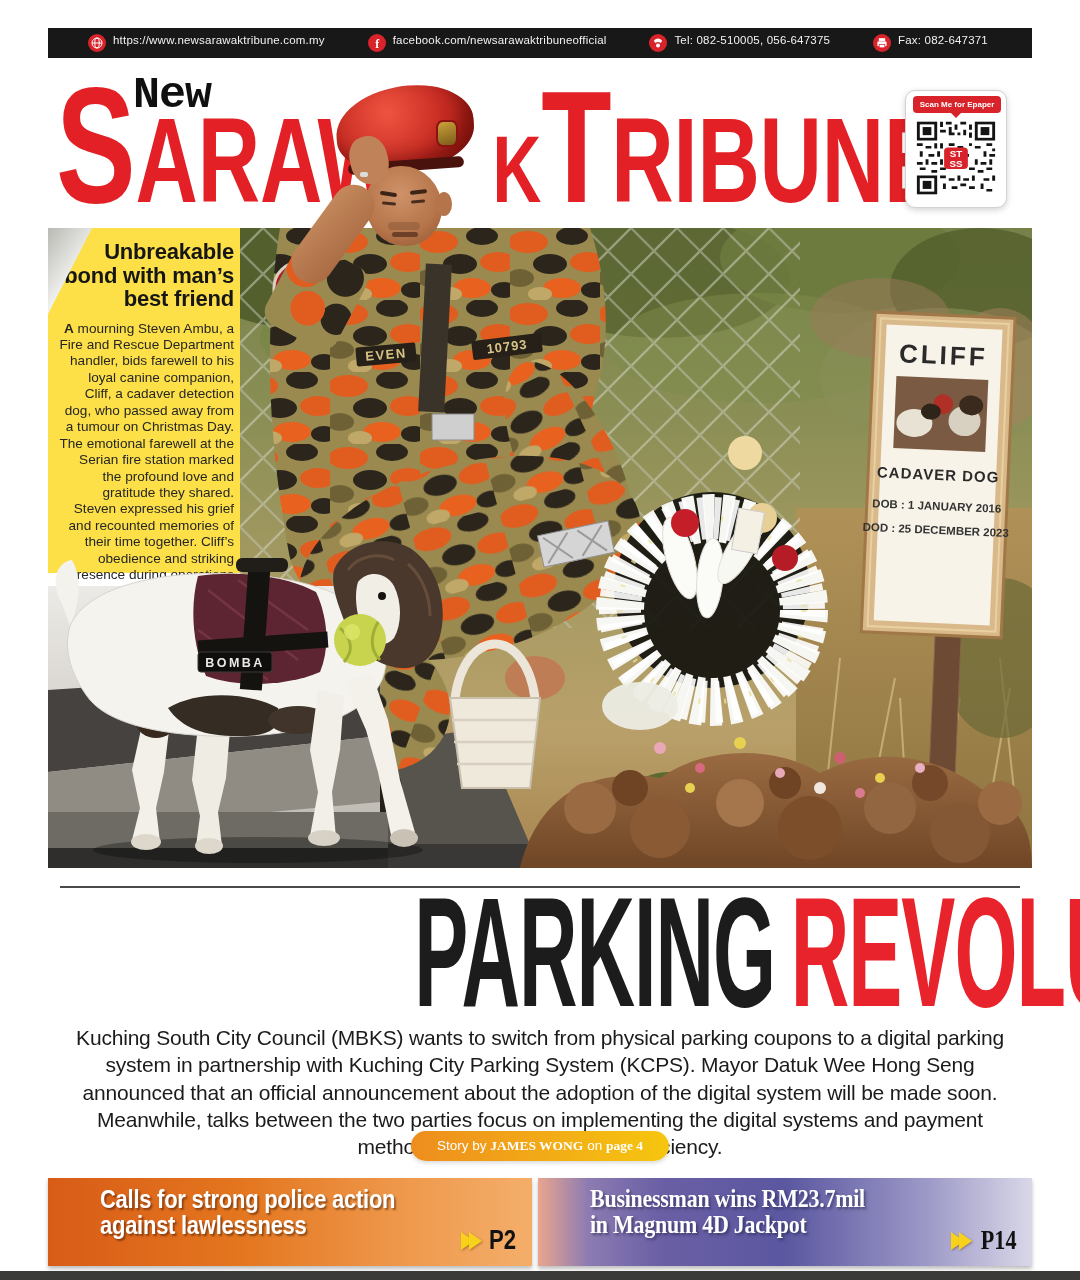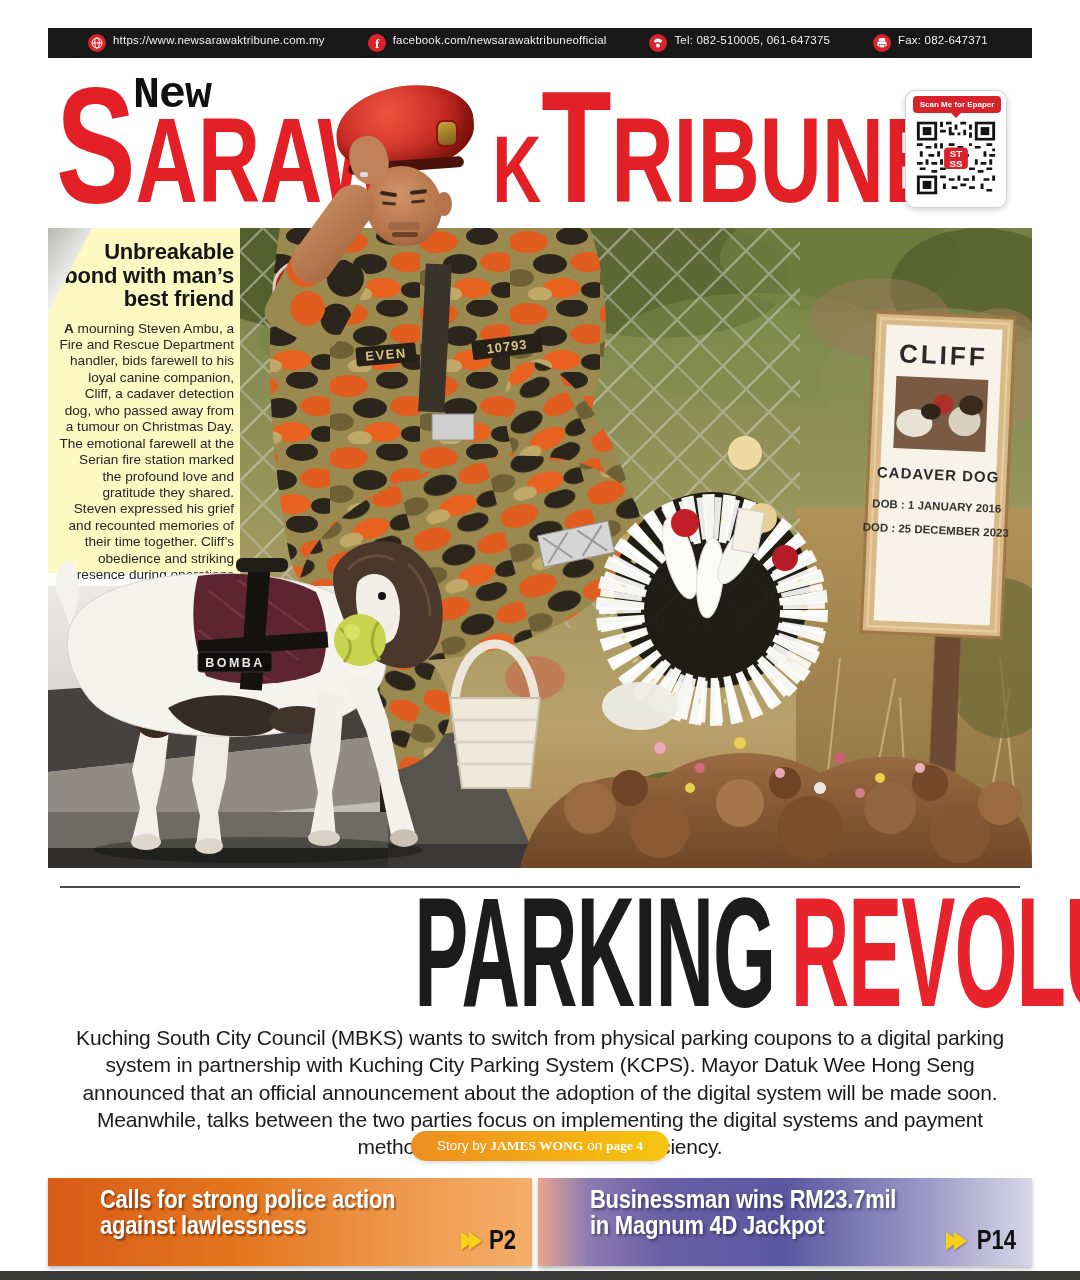--- a/index.html
+++ b/index.html
@@ -25,21 +25,21 @@
 
   
   .qr-card { position:absolute; left:905px; top:90px; width:102px; height:118px; background:#fff;
              border:1.5px solid #d2d2d2; border-radius:10px; box-shadow:0 2px 6px rgba(0,0,0,.18); padding:5px 7px; }
   .qr-bubble { width:88px; height:17px; background:#d8232a; border-radius:4px; color:#fff; font-size:8px;
                font-weight:bold; display:flex; align-items:center; justify-content:center; }
   .qr-tri { width:0; height:0; margin:0 auto; border:5px solid transparent; border-top-color:#d8232a; border-bottom-width:0; }
   .qr-card svg { display:block; margin:1px auto 0; }
 
   
-  .article { position:absolute; left:48px; top:228px; width:192px; height:345px; background:#fef9c3; padding:12px 6px 0 10px; text-align:right; }
+  .article { position:absolute; left:48px; top:228px; width:192px; height:345px; background:#fde047; padding:12px 6px 0 10px; text-align:right; }
   .curl { position:absolute; left:0; top:0; width:44px; height:86px;
           background:linear-gradient(125deg,#b9b9b4 0%,#e6e6e2 45%,#fff 70%); clip-path:polygon(0 0,100% 0,0 100%); }
   .art-head { font-size:22px; line-height:1.07; font-weight:bold; color:#161616; margin-bottom:10px; letter-spacing:-0.2px; }
   .art-body { font-size:13.6px; line-height:1.21; color:#262626; }
   .art-body .bullet { color:#e32026; font-weight:bold; }
 
   
   .photo { position:absolute; left:240px; top:228px; width:792px; height:640px; z-index:1; }
   .dog-inset { position:absolute; left:48px; top:540px; width:420px; height:328px; z-index:3; }
 
@@ -82,21 +82,21 @@
               font-size:21px; line-height:1.3; color:#1b1b1b; letter-spacing:-0.2px; }
   .badge { position:absolute; left:50%; top:1131px; transform:translateX(-50%);
            background:linear-gradient(90deg,#ee8d1e,#f6c60f); border-radius:999px; padding:7px 26px;
            color:#fff; font-size:13.5px; white-space:nowrap; box-shadow:0 2px 4px rgba(0,0,0,.15); }
   .badge b { font-weight:bold;font-family:Liberation Serif, serif; }
 
   
   .teaser { position:absolute; top:1178px; height:88px; box-shadow:0 3px 4px rgba(0,0,0,.25); }
   .teaser-left { left:48px; width:484px; background:linear-gradient(90deg,#d85c17 0%,#e4761f 40%,#ef9a4e 75%,#f4ae6a 100%); }
   .teaser-right { left:538px; width:494px;
-      background:linear-gradient(90deg,#e9a58e 0%,#8d7cb2 10%,#6a5fa5 25%,#5b57a0 50%,#9b97c6 78%,#d9d7e8 100%); }
+      background:linear-gradient(90deg,#e9a58e 0%,#8d7cb2 10%,#6a5fa5 25%,#5b57a0 50%,#9b97c6 78%,#d9d7e8 100%);font-family:Liberation Serif, serif; }
   .t-text { position:absolute; left:52px; top:8px; color:#fff; font-weight:bold; font-size:25px; line-height:1.04;
             transform:scaleX(0.88); transform-origin:left top; white-space:nowrap;
             text-shadow:2px 2px 2px rgba(50,20,0,.5); letter-spacing:-0.3px; }
   .teaser-right .t-text { text-shadow:2px 2px 3px rgba(25,25,60,.55); }
   .t-go { position:absolute; right:16px; bottom:10px; display:flex; align-items:center; gap:6px; }
   .chevs { display:flex; }
   .chev { width:0; height:0; border-left:13px solid #f8d21a; border-top:9px solid transparent;
           border-bottom:9px solid transparent; margin-right:-5px; filter:drop-shadow(1px 1px 1px rgba(80,40,0,.4)); }
   .t-page { font-weight:bold; font-size:27px; color:#111; transform:scaleX(0.82); transform-origin:right center; }
 
@@ -123,21 +123,21 @@
         <text x="9.4" y="13.6" text-anchor="middle" font-size="12" font-weight="bold" fill="#fff" font-family="Liberation Serif, serif">f</text>
       </svg>
       <span>facebook.com/newsarawaktribuneofficial</span>
     </div>
     <div class="tb-item">
       <svg width="18" height="18" viewBox="0 0 18 18">
         <circle cx="9" cy="9" r="9" fill="#d8232a"></circle>
         <path d="M4.8,7 C7.8,3.8 10.2,3.8 13.2,7 L11.5,9 C10,7.8 8,7.8 6.5,9 Z" fill="#fff"></path>
         <circle cx="9" cy="11.6" r="2" fill="#fff"></circle>
       </svg>
-      <span>Tel: 082-510005, 061-647375</span>
+      <span>Tel: 082-510005, 056-647375</span>
     </div>
     <div class="tb-item">
       <svg width="18" height="18" viewBox="0 0 18 18">
         <circle cx="9" cy="9" r="9" fill="#d8232a"></circle>
         <rect x="5.8" y="4.2" width="6.4" height="3.2" fill="#fff"></rect>
         <rect x="4.4" y="7.6" width="9.2" height="4.6" rx="0.8" fill="#fff"></rect>
         <rect x="6.2" y="10.4" width="5.6" height="3.4" fill="#fff" stroke="#d8232a" stroke-width="0.7"></rect>
       </svg>
       <span>Fax: 082-647371</span>
     </div>

